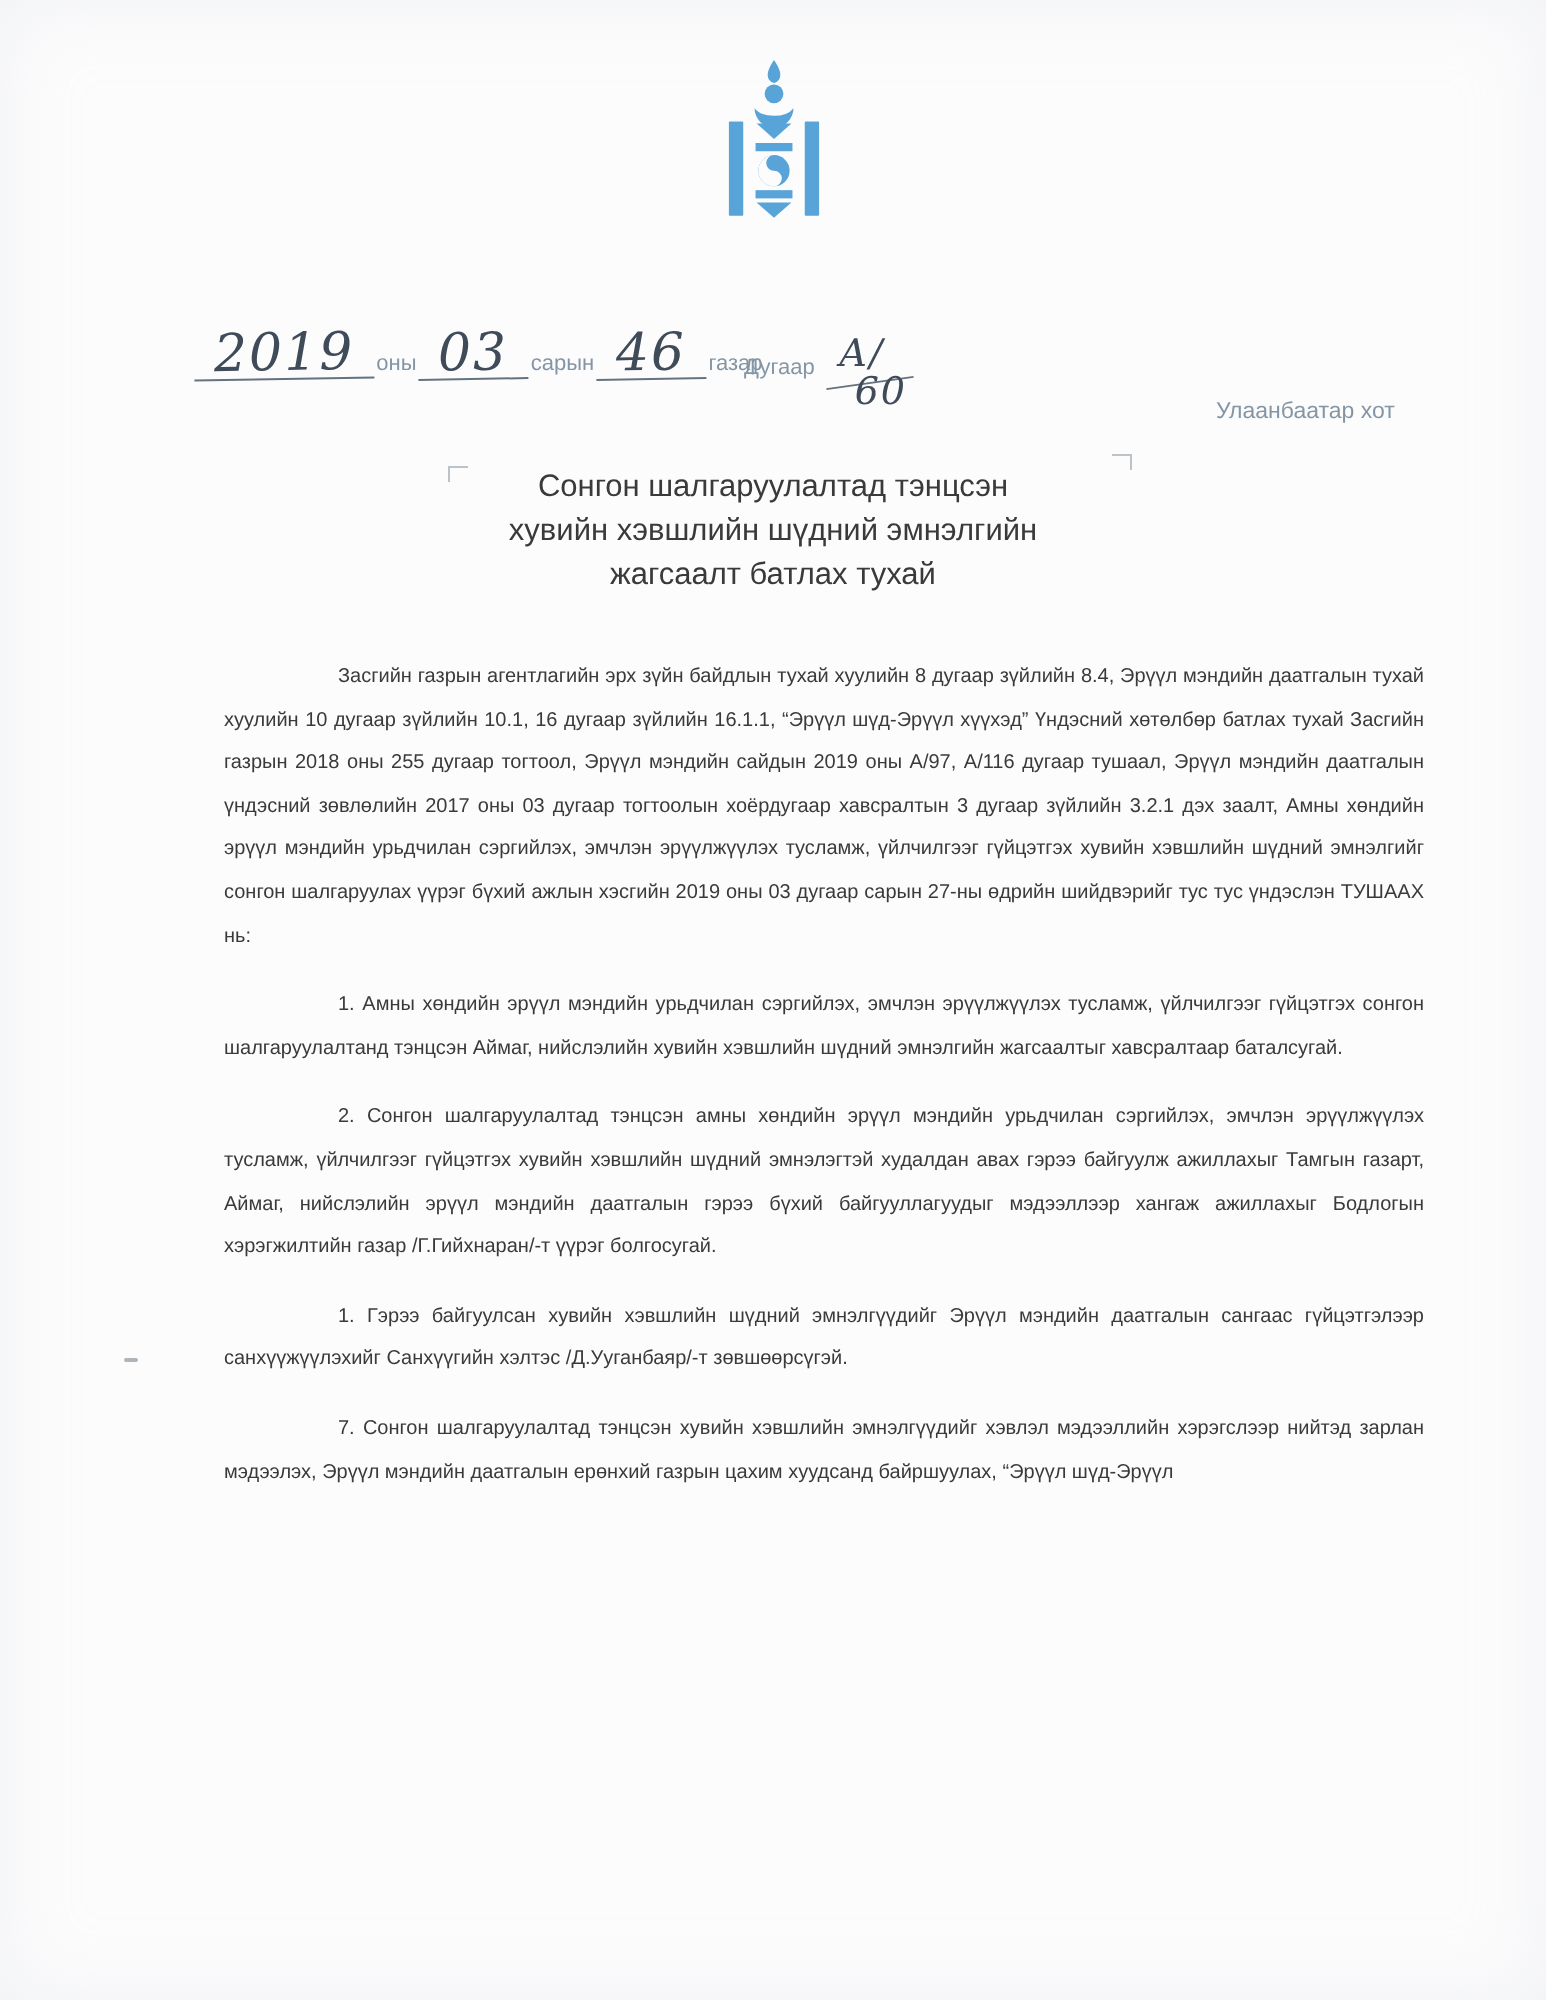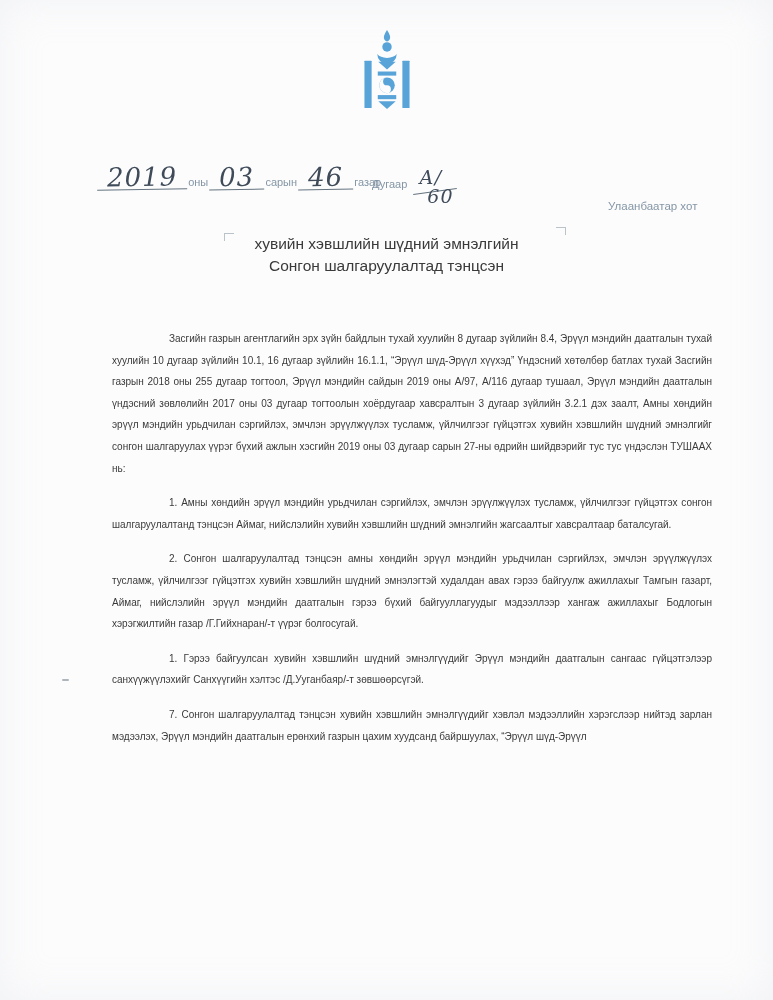--- a/index.html
+++ b/index.html
@@ -117,22 +117,23 @@
         <span class="den hw">60</span>
       </span>
     </div>
     <div class="city">Улаанбаатар хот</div>
   </div>
 
   <span class="corner corner-left"></span>
   <span class="corner corner-right"></span>
 
   <div class="doc-title">
+    <div>Сонгон шалгаруулалтад тэнцсэн</div>
     <div>хувийн хэвшлийн шүдний эмнэлгийн</div>
-    <div>Сонгон шалгаруулалтад тэнцсэн</div>
+    <div>жагсаалт батлах тухай</div>
   </div>
 
   <div class="doc-body">
     <p>Засгийн газрын агентлагийн эрх зүйн байдлын тухай хуулийн 8 дугаар зүйлийн 8.4, Эрүүл мэндийн даатгалын тухай хуулийн 10 дугаар зүйлийн 10.1, 16 дугаар зүйлийн 16.1.1, “Эрүүл шүд-Эрүүл хүүхэд” Үндэсний хөтөлбөр батлах тухай Засгийн газрын 2018 оны 255 дугаар тогтоол, Эрүүл мэндийн сайдын 2019 оны А/97, А/116 дугаар тушаал, Эрүүл мэндийн даатгалын үндэсний зөвлөлийн 2017 оны 03 дугаар тогтоолын хоёрдугаар хавсралтын 3 дугаар зүйлийн 3.2.1 дэх заалт, Амны хөндийн эрүүл мэндийн урьдчилан сэргийлэх, эмчлэн эрүүлжүүлэх тусламж, үйлчилгээг гүйцэтгэх хувийн хэвшлийн шүдний эмнэлгийг сонгон шалгаруулах үүрэг бүхий ажлын хэсгийн 2019 оны 03 дугаар сарын 27-ны өдрийн шийдвэрийг тус тус үндэслэн ТУШААХ нь:</p>
     <p>1. Амны хөндийн эрүүл мэндийн урьдчилан сэргийлэх, эмчлэн эрүүлжүүлэх тусламж, үйлчилгээг гүйцэтгэх сонгон шалгаруулалтанд тэнцсэн Аймаг, нийслэлийн хувийн хэвшлийн шүдний эмнэлгийн жагсаалтыг хавсралтаар баталсугай.</p>
     <p>2. Сонгон шалгаруулалтад тэнцсэн амны хөндийн эрүүл мэндийн урьдчилан сэргийлэх, эмчлэн эрүүлжүүлэх тусламж, үйлчилгээг гүйцэтгэх хувийн хэвшлийн шүдний эмнэлэгтэй худалдан авах гэрээ байгуулж ажиллахыг Тамгын газарт, Аймаг, нийслэлийн эрүүл мэндийн даатгалын гэрээ бүхий байгууллагуудыг мэдээллээр хангаж ажиллахыг Бодлогын хэрэгжилтийн газар /Г.Гийхнаран/-т үүрэг болгосугай.</p>
     <p>1. Гэрээ байгуулсан хувийн хэвшлийн шүдний эмнэлгүүдийг Эрүүл мэндийн даатгалын сангаас гүйцэтгэлээр санхүүжүүлэхийг Санхүүгийн хэлтэс /Д.Ууганбаяр/-т зөвшөөрсүгэй.</p>
     <p>7. Сонгон шалгаруулалтад тэнцсэн хувийн хэвшлийн эмнэлгүүдийг хэвлэл мэдээллийн хэрэгслээр нийтэд зарлан мэдээлэх, Эрүүл мэндийн даатгалын ерөнхий газрын цахим хуудсанд байршуулах, “Эрүүл шүд-Эрүүл</p>
   </div>
 

